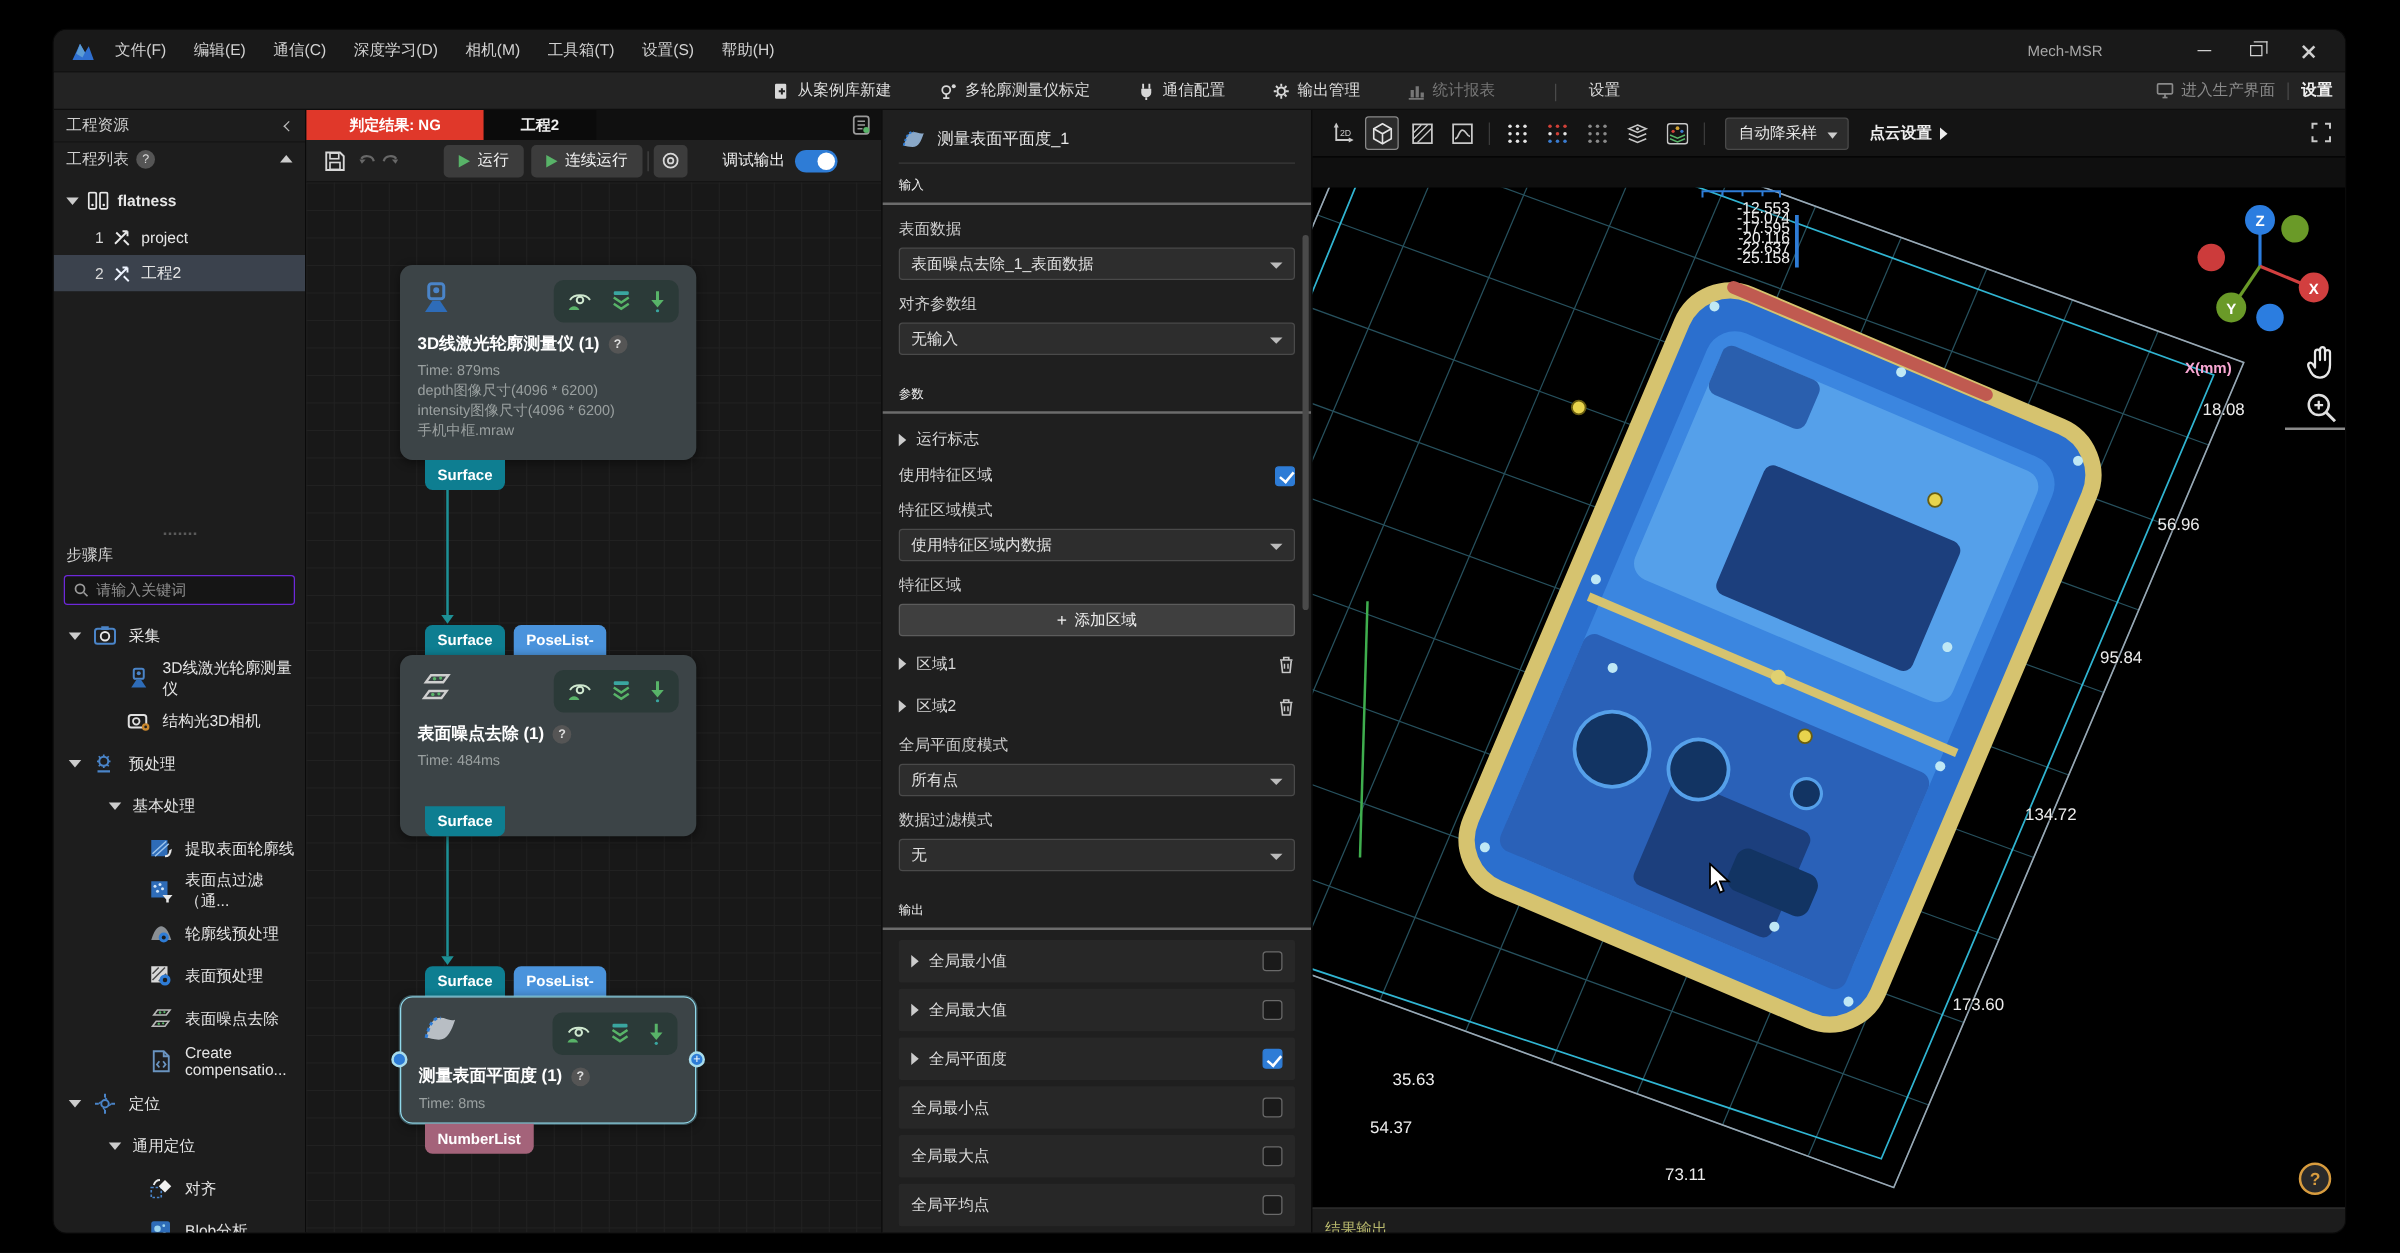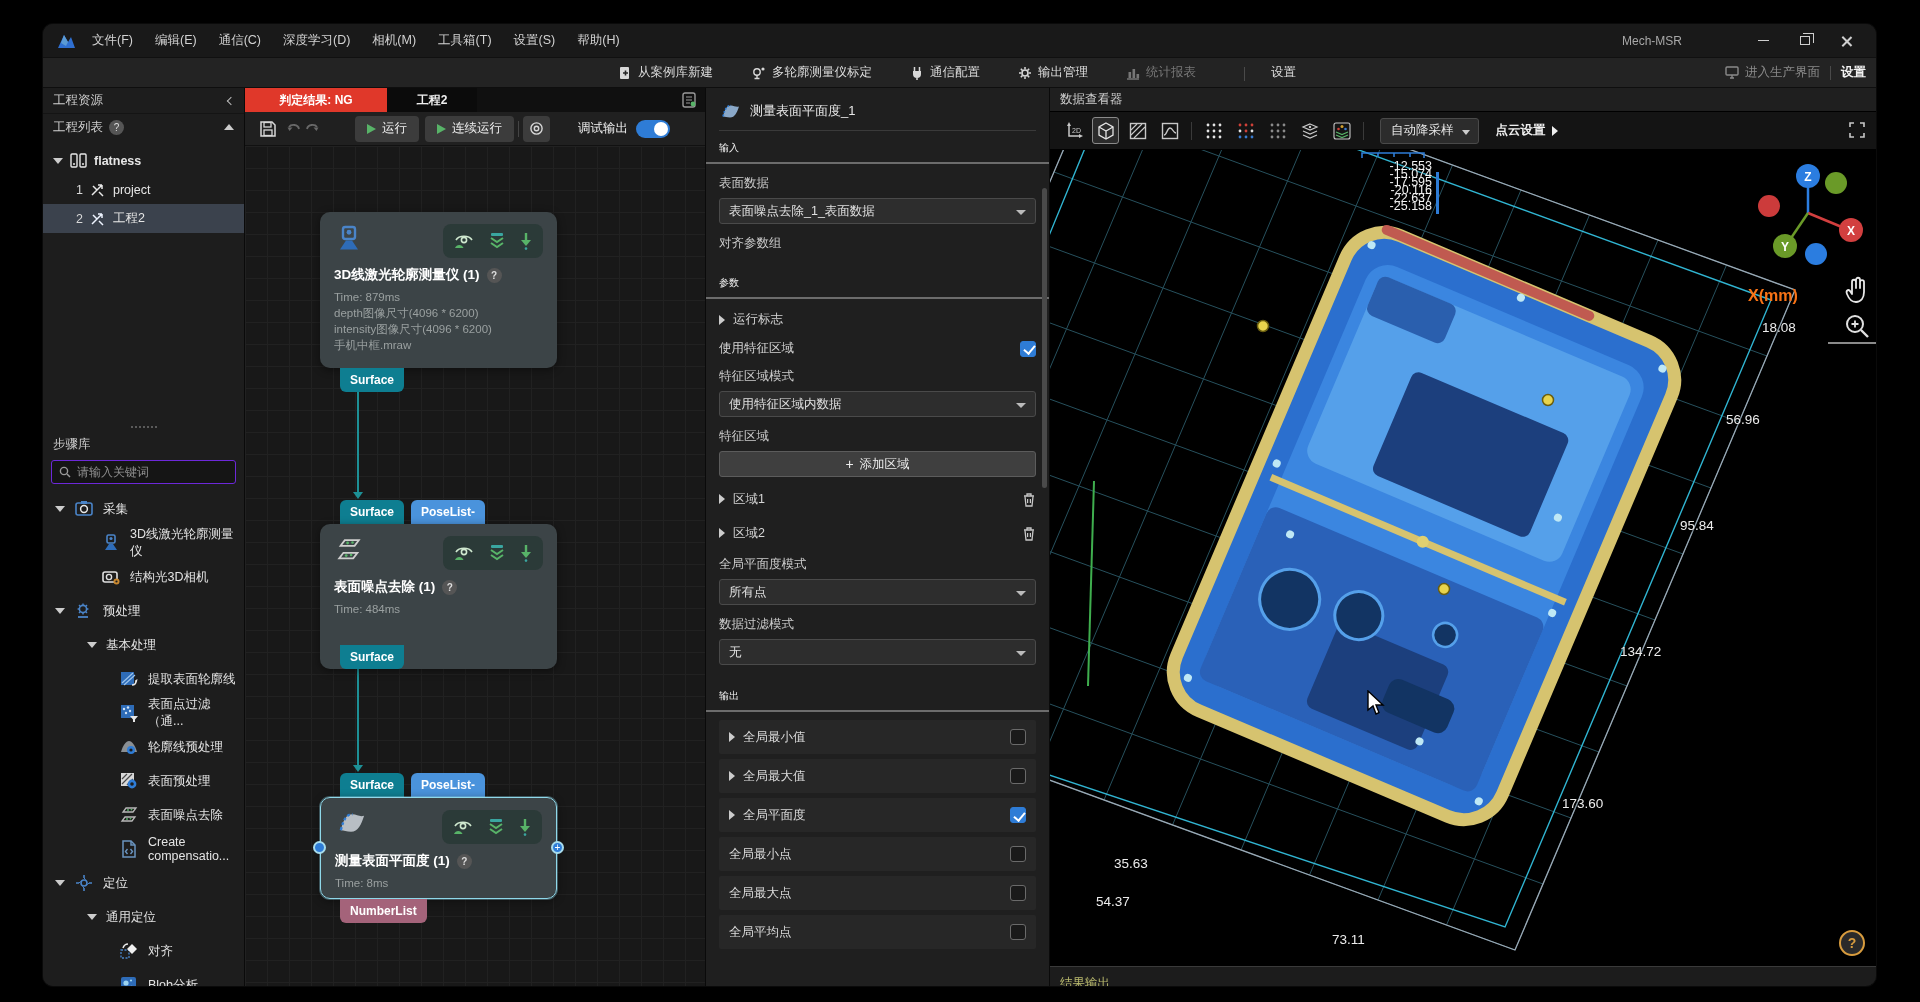--- a/index.html
+++ b/index.html
@@ -96,21 +96,21 @@
 .vt{width:27px;height:27px;border-radius:3px;display:flex;align-items:center;justify-content:center}
 .vt.act{background:#2b2b2b;border:1px solid #8a8a8a}
 .vdrop{height:26px;background:#2c2c2c;border:1px solid #4a4a4a;border-radius:3px;display:flex;align-items:center;padding:0 24px 0 10px;color:#e6e6e6;font-size:12.5px;position:relative;margin-left:8px}
 .vdrop::after{content:'';position:absolute;right:8px;top:11px;width:0;height:0;border-left:4.5px solid transparent;border-right:4.5px solid transparent;border-top:5px solid #ccc}
 .vset{display:flex;align-items:center;gap:6px;margin-left:12px;color:#eee;font-weight:bold;font-size:12.5px}
 .tri-r-w{width:0;height:0;border-top:5px solid transparent;border-bottom:5px solid transparent;border-left:6px solid #eee}
 .viewport{position:absolute;left:0;right:0;top:62px;height:816px;background:#000;overflow:hidden}
 .mlab{position:absolute;color:#ececec;font-size:13.5px;text-shadow:0 1px 3px #000;white-space:nowrap}
 .zstack{position:absolute;left:300px;top:12px;width:82px;text-align:right;font-size:12.5px;line-height:8px;color:#f2f2f2;text-shadow:0 1px 2px #000}
 .zbar{position:absolute;left:386px;top:22px;width:3px;height:42px;background:#2e7cd6}
-.xlab{position:absolute;left:698px;top:137px;color:#f97316;font-size:16px;font-weight:bold}
+.xlab{position:absolute;left:698px;top:137px;color:#f9a8d4;font-size:12px;font-weight:bold}
 .vfootline{position:absolute;left:0;right:0;top:878px;height:1px;background:#3a3a3a}
 .vfoot{position:absolute;left:0;right:0;top:879px;height:19px;background:#1c1c1c;overflow:hidden;padding:8px 10px 0;font-size:12.5px;color:#b9b96d}
 .helpc{position:absolute;left:789px;top:780px;width:26px;height:26px;border-radius:50%;background:#2a2a2a;border:2px solid #d89c3e;color:#d89c3e;font-weight:bold;display:flex;align-items:center;justify-content:center;font-size:14px}
 .expand{position:absolute;right:10px;top:9px}
 svg{display:block}
 </style>
 </head>
 <body>
 
 <div class="win">
@@ -567,20 +567,23 @@
           </svg>
         <span>测量表面平面度_1</span>
       </div>
 
       <div class="sec"><span>输入</span></div>
       <div class="lab">表面数据</div>
       <div class="select">
           <span>表面噪点去除_1_表面数据</span>
         </div>
       <div class="lab">对齐参数组</div>
+      <div class="select">
+          <span>无输入</span>
+        </div>
 
       <div class="sec" style="margin-top:14px"><span>参数</span></div>
       <div class="prow">
         <div class="tri-r"></div>
         <span>运行标志</span>
       </div>
       <div class="prow">
         <span>使用特征区域</span>
         <div class="cb on"></div>
       </div>
@@ -646,23 +649,20 @@
       </div>
       <div class="orow">
         <span>全局平均点</span>
         <div class="cb"></div>
       </div>
 
       <div class="rscroll"></div>
     </div>
 
     <div class="viewer">
-      <div class="v-head">
-          <span>数据查看器</span>
-        </div>
       <div class="v-tools">
         <div class="vt">
             <svg width="18" height="18" viewBox="0 0 18 18">
               <path d="M4 2v12h12" stroke="#c8c8c8" stroke-width="1.5" fill="none"></path>
               <polygon points="4,0 2,4 6,4" fill="#c8c8c8"></polygon>
               <polygon points="18,14 14,12 14,16" fill="#c8c8c8"></polygon>
               <text x="7" y="11" font-size="7" fill="#c8c8c8" font-family="Liberation Sans,sans-serif">2D</text>
             </svg>
           </div>
         <div class="vt act">

